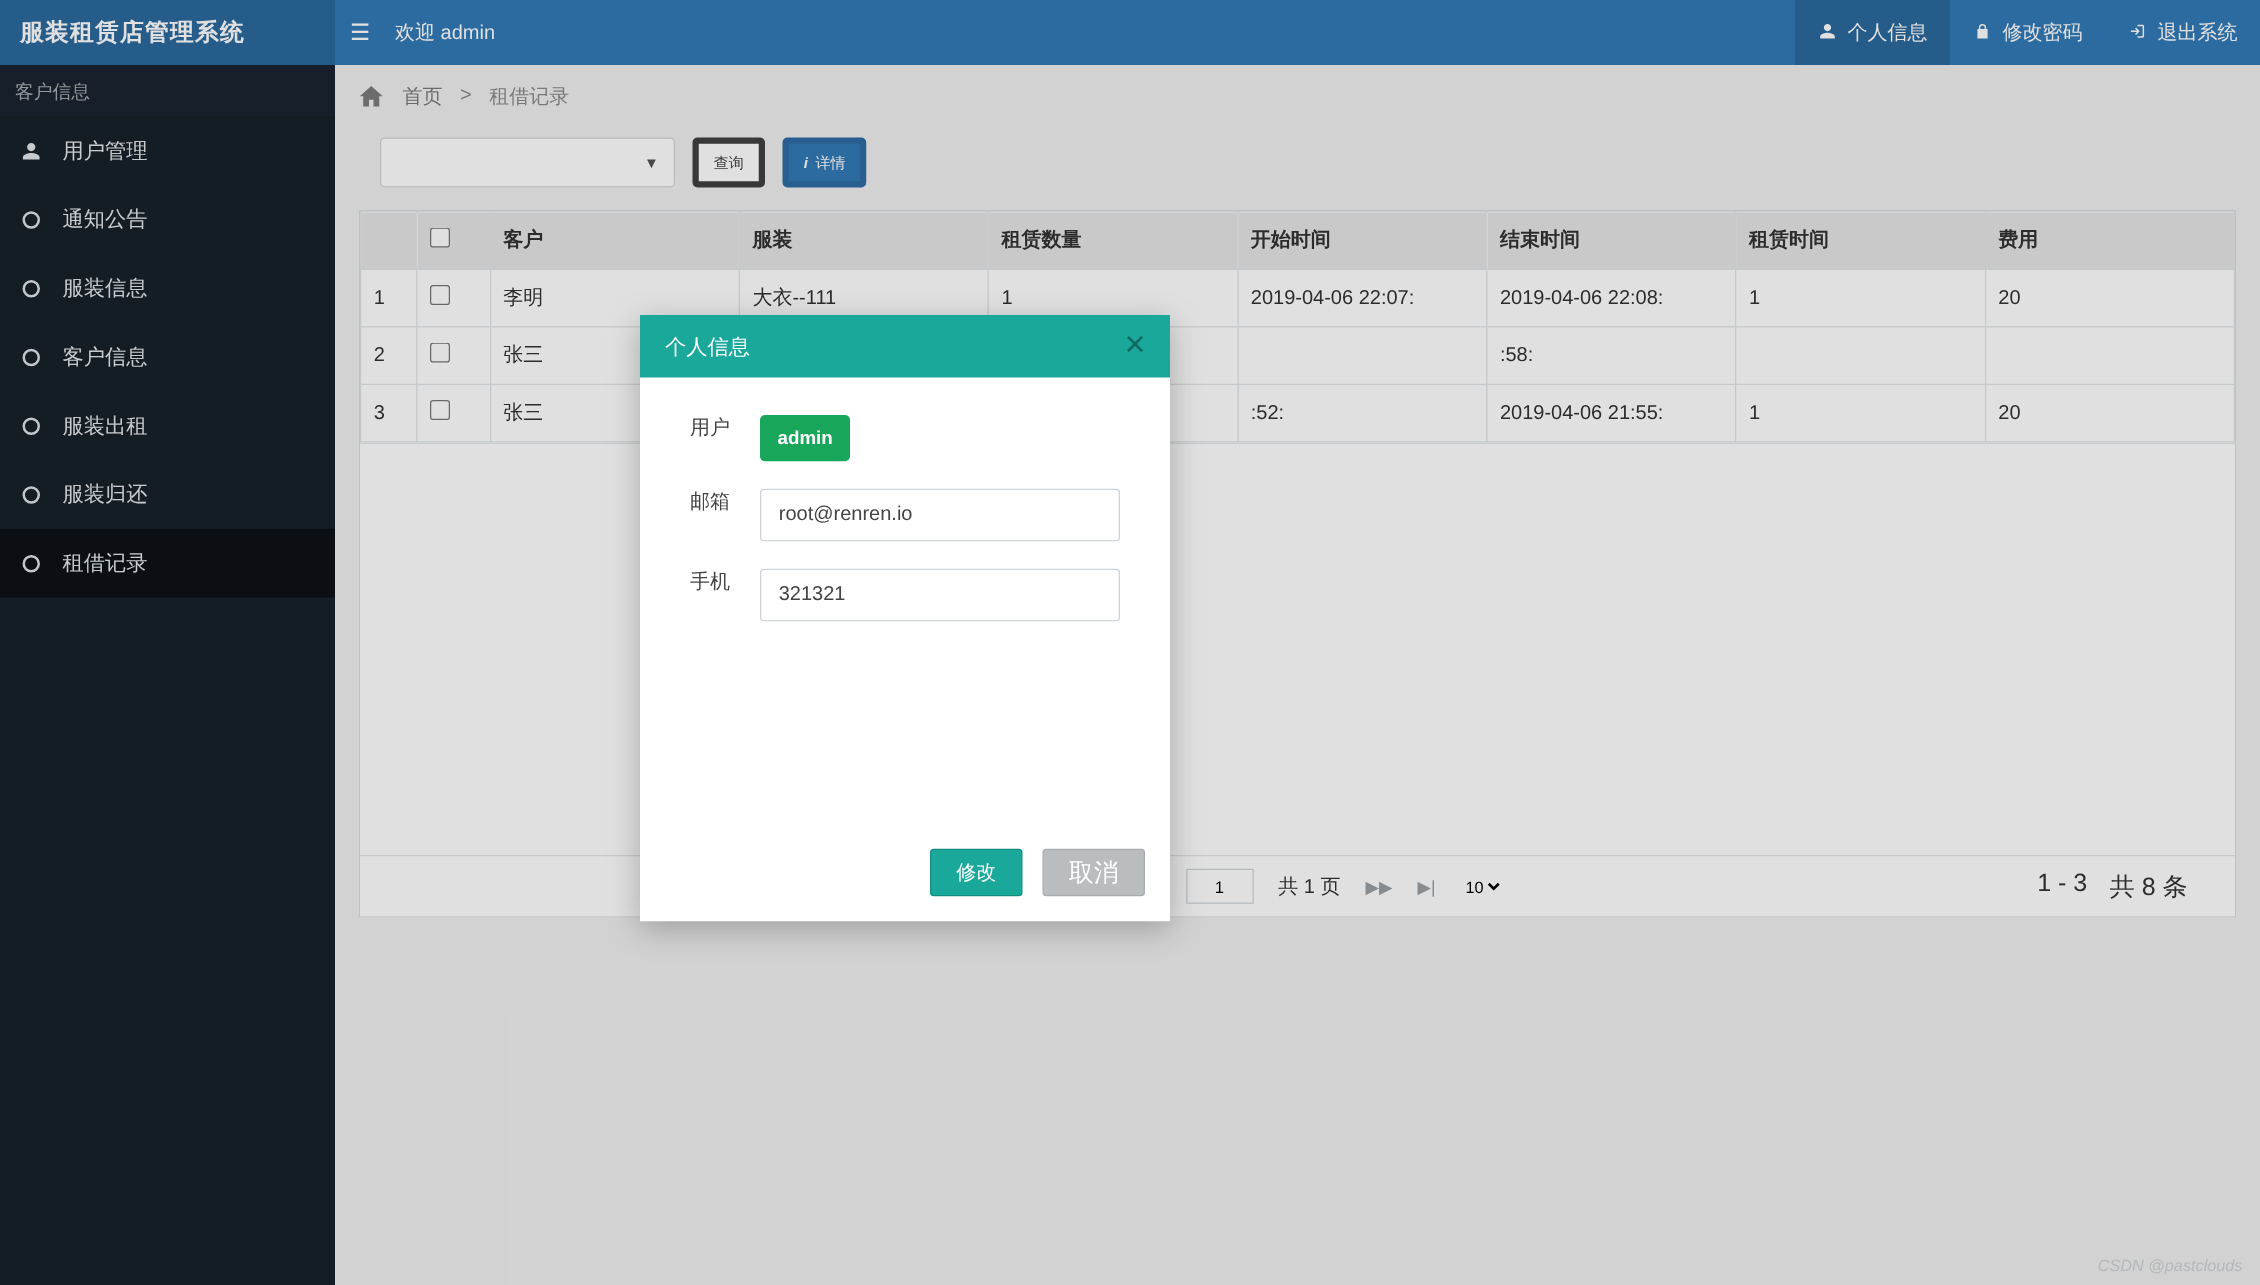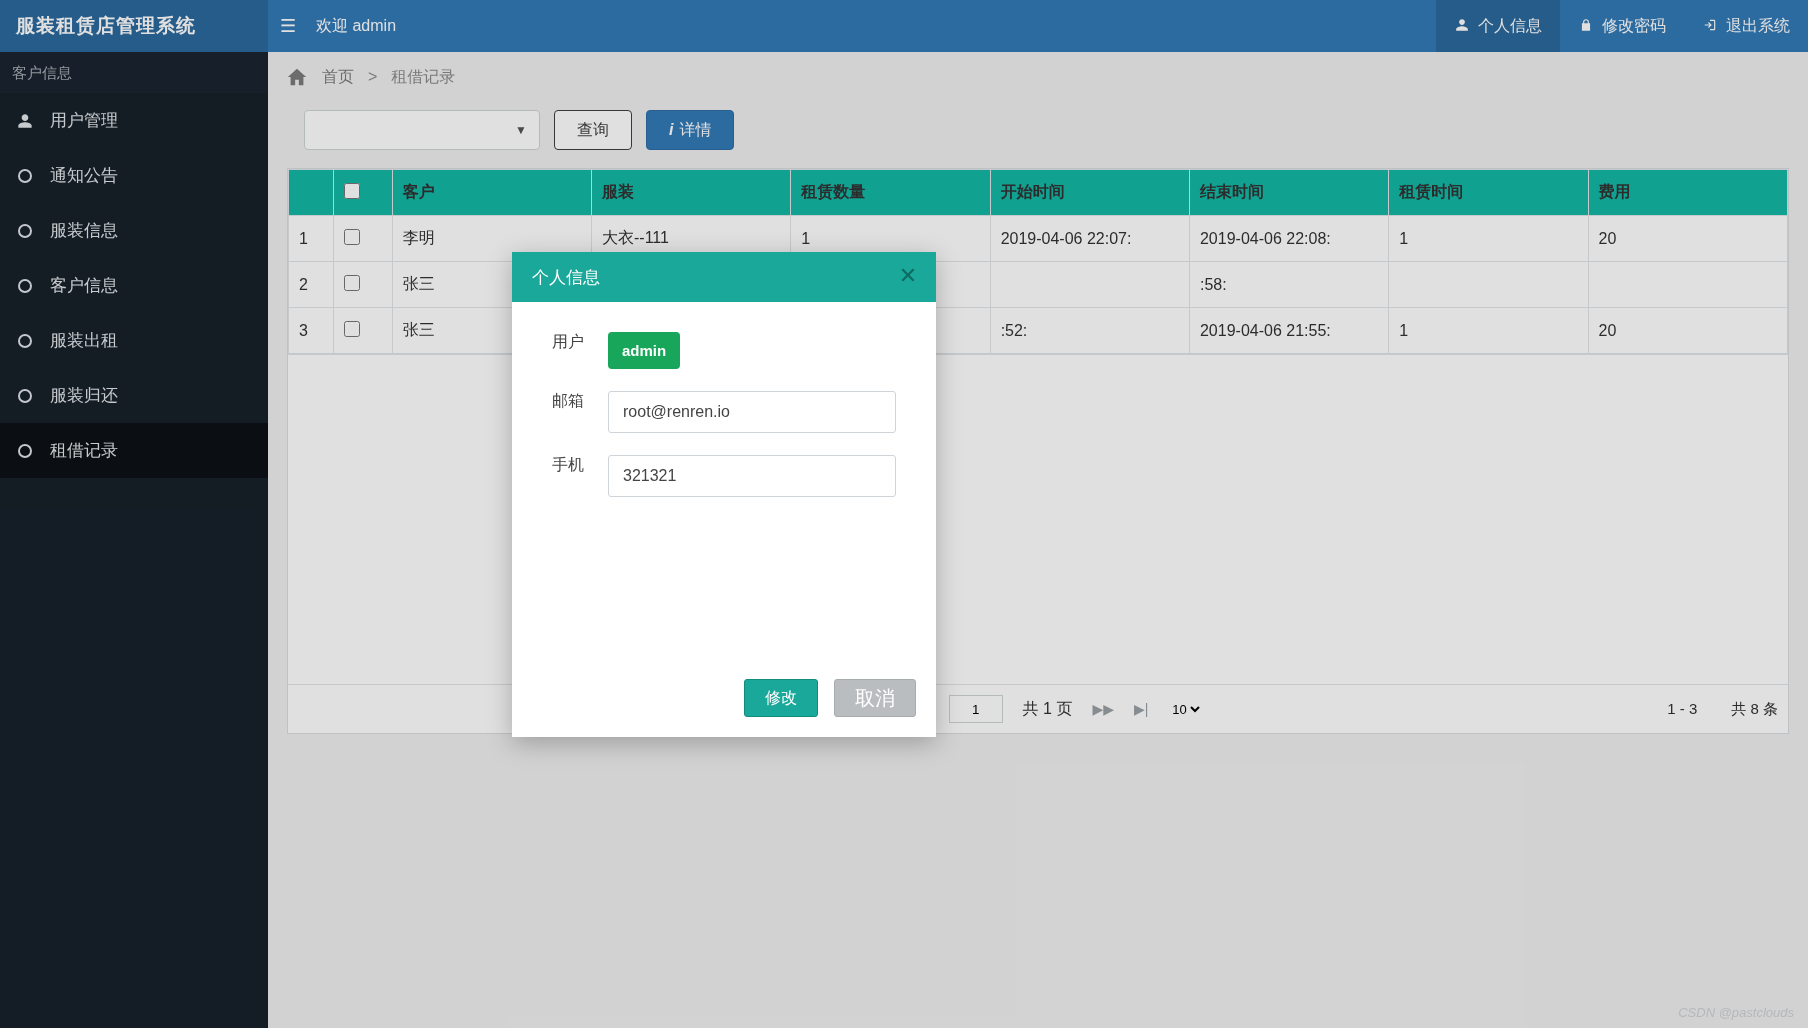--- a/index.html
+++ b/index.html
@@ -27,38 +27,38 @@
     
     .main { position:absolute; top:52px; left:268px; right:0; bottom:0; background:#f0f0f0; }
     .crumb { display:flex; align-items:center; gap:14px; padding:14px 18px; color:#8a8a8a; font-size:16px; }
     .home-ic { width:22px; height:22px; fill:#7b7b7b; }
     .crumb a { color:#7b7b7b; text-decoration:none; }
 
     .content { margin:0 18px; }
     .toolbar { display:flex; gap:14px; padding:8px 18px 18px; }
     .select { width:236px; height:40px; border:1px solid #cfd4d8; border-radius:4px; background:#fff; position:relative; }
     .select-caret { position:absolute; right:12px; top:50%; transform:translateY(-50%); color:#555; font-size:12px; }
-    .btn { height:40px; padding:0 22px; border:1px solid #404040; border-radius:4px; background:#fff; color:#444; font-size:16px; cursor:pointer; }
+    .btn { height:40px; padding:0 12px; border:5px solid #404040; border-radius:4px; background:#fff; color:#444; font-size:12px; cursor:pointer; }
     .btn-primary { background:#337ab7; border-color:#2e6da4; color:#fff; display:inline-flex; align-items:center; gap:6px; }
 
     
     .grid { border:1px solid #d9dde0; background:#fff; margin:0 1px; }
     .grid table { width:100%; border-collapse:collapse; table-layout:fixed; }
     .grid th, .grid td { border:1px solid #e1e5e8; padding:12px 10px; font-size:16px; text-align:left; color:#333; white-space:nowrap; overflow:hidden; text-overflow:ellipsis; }
-    .grid th { background:#14b8a6; font-weight:bold; }
+    .grid th { background:#e5e5e5; font-weight:bold; }
     .col-idx { width:34px; text-align:center; color:#666; }
     .col-cb { width:44px; text-align:center; }
     .cb { width:16px; height:16px; }
 
     .grid-space { height:330px; border-top:1px solid #e1e5e8; background:#fff; }
     .pager { display:flex; align-items:center; gap:20px; padding:10px 18px; border-top:1px solid #e1e5e8; background:#fff; justify-content:center; position:relative; }
     .pg-btn { color:#9aa0a6; font-size:14px; cursor:pointer; user-select:none; }
     .pg-input { width:54px; height:28px; border:1px solid #cfd4d8; text-align:center; }
     .page-size { border:none; background:transparent; font-size:13px; }
-    .pager-right { position:absolute; right:10px; font-size:15px; color:#333; display:flex; gap:34px; }
+    .pager-right { position:absolute; right:38px; font-size:20px; color:#333; display:flex; gap:18px; }
     .pager-mid { font-size:16px; color:#333; }
 
     
     .mask { position:absolute; inset:0; background:rgba(0,0,0,0.12); }
     .modal { position:absolute; left:512px; top:252px; width:424px; background:#fff; box-shadow:0 6px 24px rgba(0,0,0,.25); }
     .modal-head { background:#19a89a; color:#fff; height:50px; display:flex; align-items:center; padding:0 20px; font-size:17px; position:relative; }
     .modal-close { position:absolute; right:10px; top:6px; width:36px; height:36px; display:flex; align-items:center; justify-content:center; color:#0d6b60; font-size:22px; cursor:pointer; }
     .modal-body { padding:30px 40px 10px; }
     .form-row { display:flex; align-items:flex-start; margin-bottom:22px; }
     .form-label { width:56px; font-size:16px; color:#444; }

